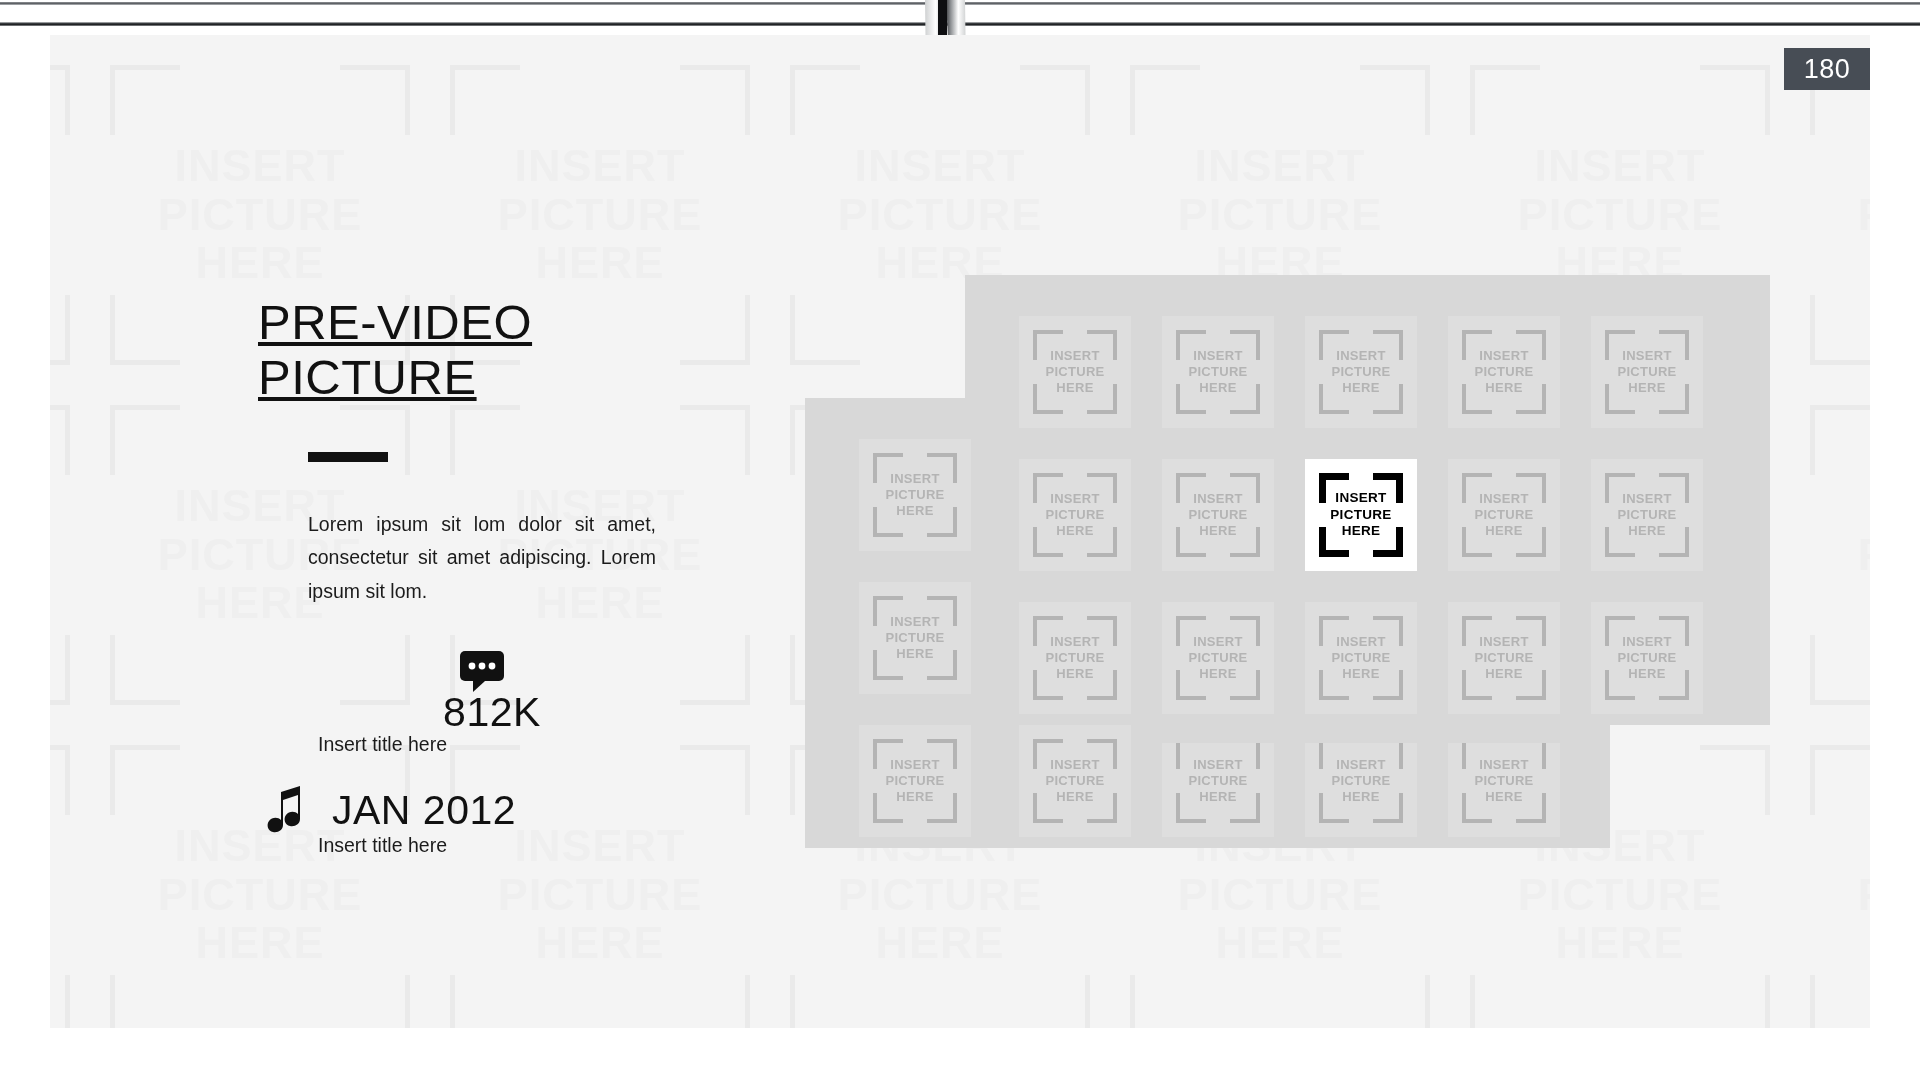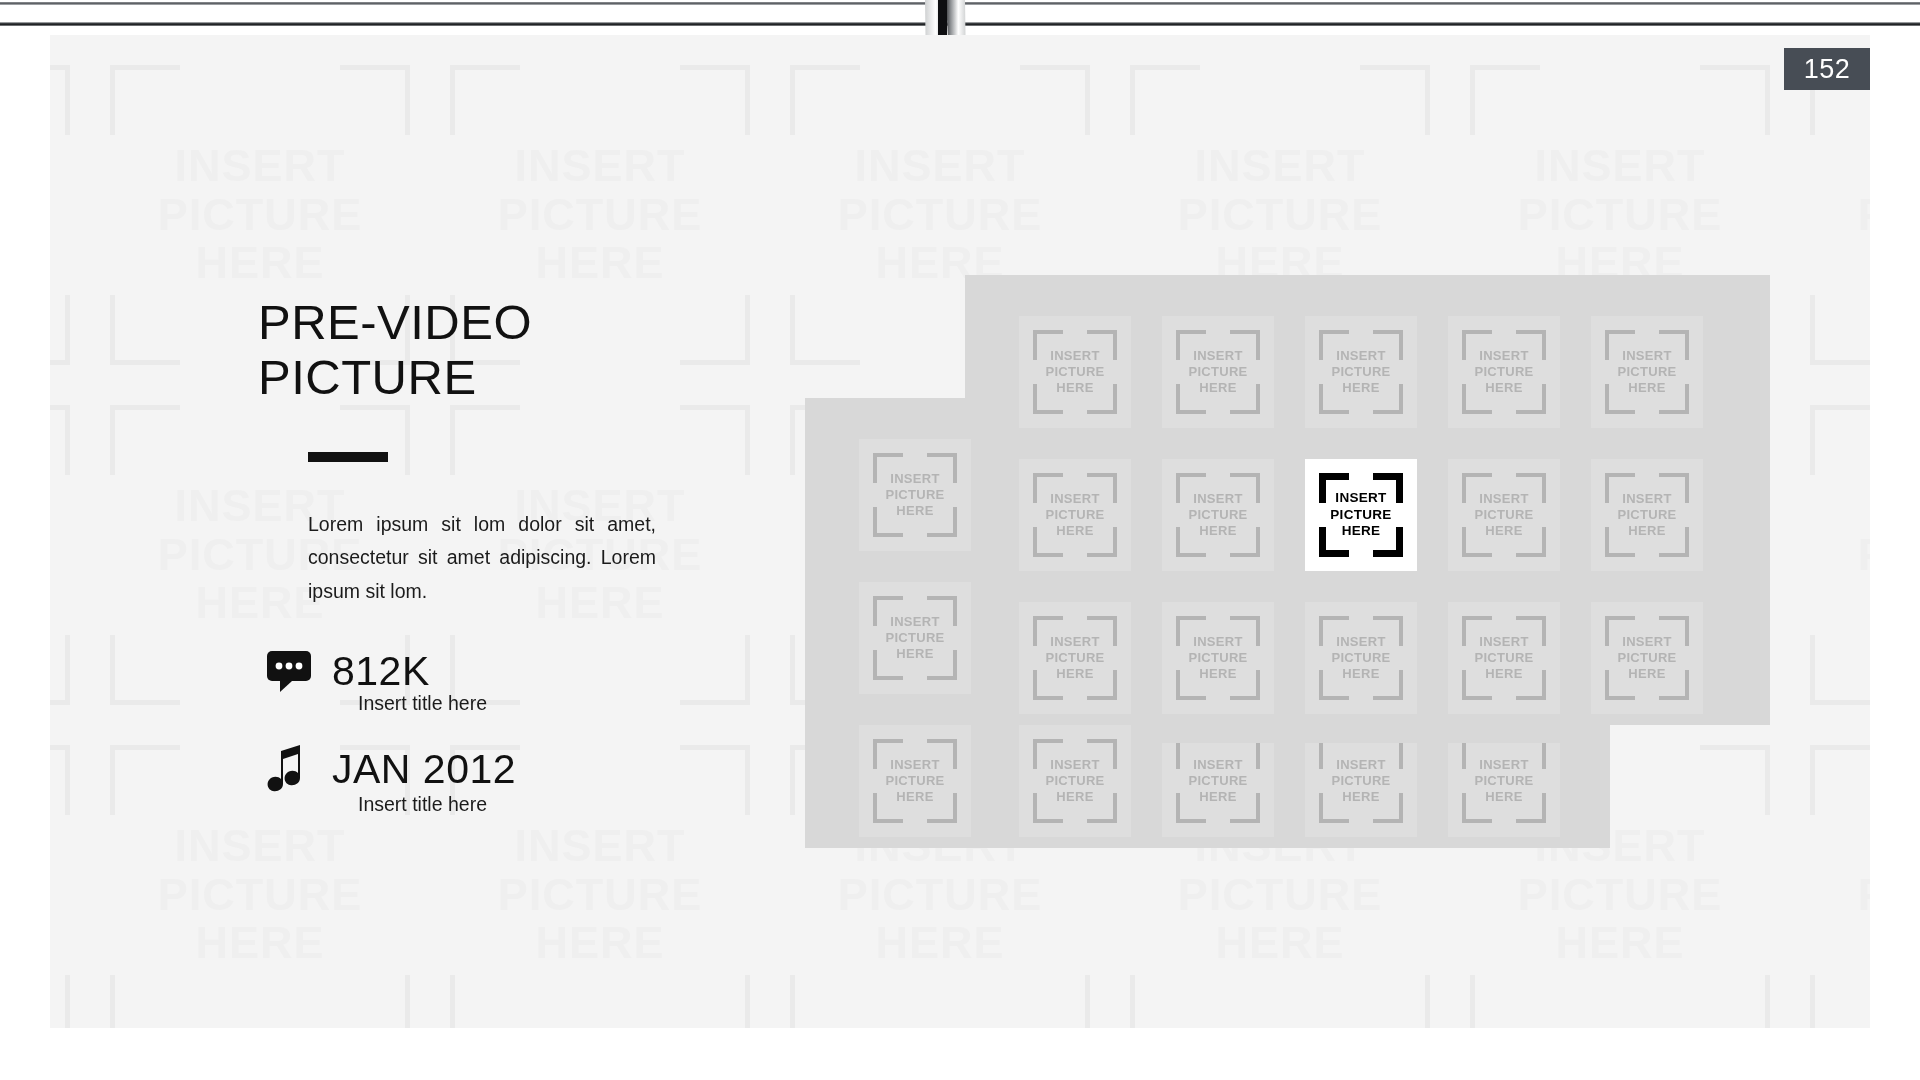--- a/index.html
+++ b/index.html
@@ -35,31 +35,31 @@
       font-weight:700; line-height:1.08; letter-spacing:1px; text-align:center; }
 
   
   #page-badge { position:absolute; left:1734px; top:13px; width:86px; height:42px;
       background:#474d55; color:#ffffff; font-size:27px; display:flex;
       align-items:center; justify-content:center; letter-spacing:0.5px; }
 
   
   #left-col { position:absolute; left:208px; top:260px; width:460px; }
   #slide-title { font-size:49px; line-height:1.12; color:#111111; font-weight:400;
-                 letter-spacing:0.5px; }
+                 letter-spacing:0.5px;text-decoration:underline; }
   #divider { width:80px; height:10px; background:#111111; margin:47px 0 0 50px; }
   #body-copy { margin:46px 0 0 50px; width:348px; font-size:19.5px; line-height:1.72;
                color:#1b1b1b; text-align:justify; }
 
   .stat-row { display:flex; align-items:center; margin-left:8px; }
   .stat-icon { width:66px; display:flex; justify-content:flex-start; }
   .stat-value { font-size:41px; color:#111111; letter-spacing:0.5px; line-height:1; }
-  .stat-label { font-size:19.5px; color:#1b1b1b; margin-left:100px; }
-
-  #stat1 { margin-top:42px; }
+  .stat-label { font-size:19.5px; color:#1b1b1b; margin-left:60px; }
+
+  #stat1 { margin-top:42px;flex-direction:column; }
   #stat2 { margin-top:30px; }
 
   
   .panel { position:absolute; background:#d8d8d8; }
   #panel-main { left:915px; top:240px; width:805px; height:450px; }
   #panel-ext  { left:755px; top:363px; width:805px; height:450px; }
 
   .cell { position:absolute; width:112px; height:112px; background:#dedede; }
   .cell .cbr { position:absolute; border-color:#b4b4b4; border-style:solid; border-width:0; }
   .cell .cbr.tl { left:14px; top:14px; width:30px; height:30px; border-left-width:4px; border-top-width:4px; }
@@ -621,16 +621,16 @@
           <div class="cbr bl"></div>
           <div class="cbr brr"></div>
           <div class="ctxt">
             <span>INSERT</span>
             <span>PICTURE</span>
             <span>HERE</span>
           </div>
         </div>
       </div>
 
-    <div id="page-badge">152</div>
+    <div id="page-badge">180</div>
 
   </div>
 </div>
 
 </body></html>

